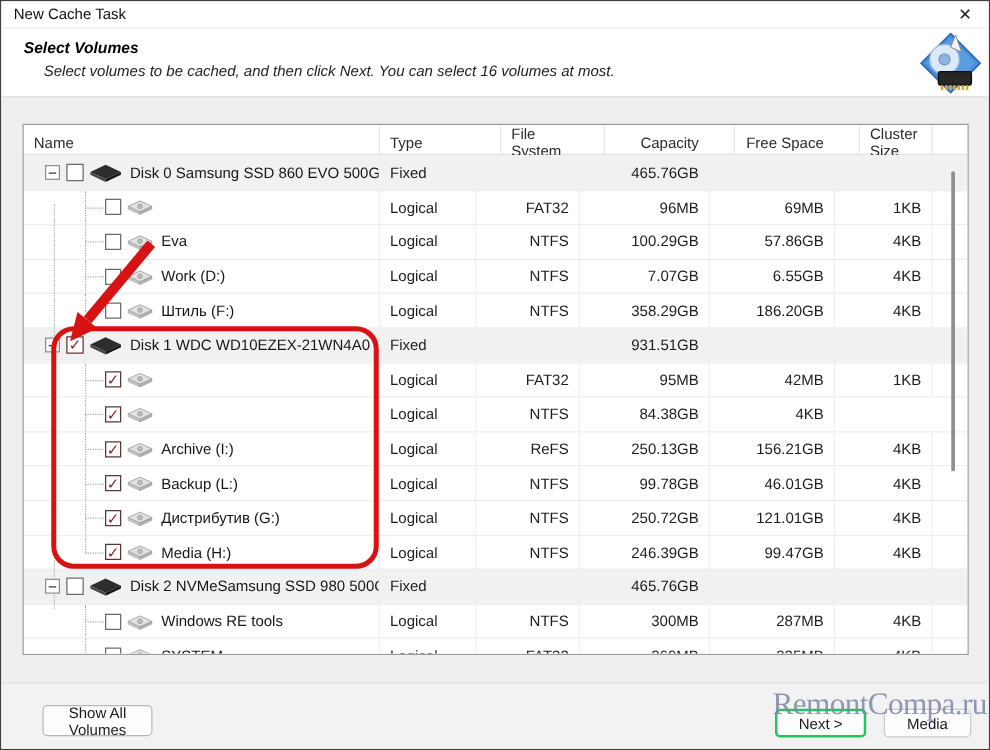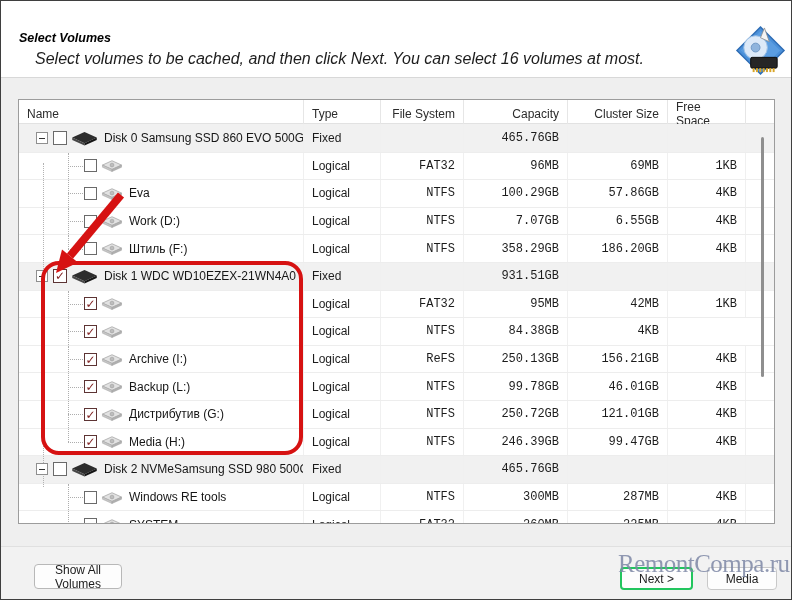--- a/index.html
+++ b/index.html
@@ -9,38 +9,38 @@
     font-family:"Liberation Sans","DejaVu Sans",sans-serif;color:#1b1b1b;
     border:1px solid #3f3f3f;overflow:hidden;
   }
   
   .titlebar{position:absolute;left:0;top:0;width:100%;height:22px;background:#fff;border-bottom:1px solid #e9e9e9;}
   .title-text{position:absolute;left:10px;top:3px;font-size:12px;color:#111;}
   .close-btn{position:absolute;right:6px;top:1px;width:26px;height:20px;display:flex;align-items:center;justify-content:center;font-size:13px;color:#222;cursor:pointer;}
   
   .wiz-head{position:absolute;left:0;top:22px;width:100%;height:55px;background:#fff;border-bottom:1px solid #d8d8d8;font-style:italic;}
   .wiz-title{position:absolute;left:18px;top:8px;font-size:12.5px;font-weight:bold;color:#000;}
-  .wiz-sub{position:absolute;left:34px;top:27px;font-size:16px;color:#1d1d1d;}
+  .wiz-sub{position:absolute;left:34px;top:27px;font-size:12px;color:#1d1d1d;}
   .wiz-logo{position:absolute;right:5px;top:2px;width:51px;height:51px;}
   
   .body-bg{position:absolute;left:0;top:77px;width:100%;height:468px;background:#efefef;}
   
   .vol-table{position:absolute;left:17px;top:98px;width:757px;height:425px;background:#fff;border:1px solid #9c9c9c;overflow:hidden;}
   .thead,.row{display:grid;grid-template-columns:284px 77px 83px 104px 100px 78px 1fr;}
   .thead{height:24px;border-bottom:1px solid #e2e2e2;}
   .thead .hcell{font-size:12px;color:#2b2b2b;display:flex;align-items:center;padding:0 8px;border-left:1px solid #e6e6e6;}
   .thead .hcell:first-child{border-left:none;}
-  .hcell.r{justify-content:flex-end;}
+  .hcell.r{justify-content:flex-end;margin-left:20px;}
   .rows{position:relative;height:399px;overflow:hidden;}
   .row{height:27.6px;background:#fff;}
   .row + .row{border-top:1px solid #ededed;}
   .row.disk{background:#f1f1f1;}
   .cell{display:flex;align-items:center;font-size:12px;color:#1c1c1c;padding:0 8px;border-left:1px solid #f0f0f0;overflow:hidden;white-space:nowrap;}
   .cell:first-child{border-left:none;}
-  .cell.r{justify-content:flex-end;font-family:Liberation Mono, monospace;}
+  .cell.r{justify-content:flex-end;}
   .name-cell{padding:0;}
   
   .tree-l{position:relative;width:16px;height:100%;flex:none;margin-left:49px;}
   .tree-l::before{content:'';position:absolute;left:0;top:0;height:100%;border-left:1px dotted #adadad;}
   .tree-l.last::before{height:50%;}
   .tree-l::after{content:'';position:absolute;left:0;top:50%;width:15px;border-top:1px dotted #adadad;}
   .expander{display:none;width:12px;height:12px;border:1px solid #8f8f8f;background:#fff;margin-left:17px;flex:none;position:relative;z-index:6;}
   .row.disk .expander{display:block;}
   .expander::after{content:'';position:absolute;left:2px;top:5px;width:6px;border-top:1.6px solid #333;}
   .cb{width:14px;height:14px;border:1px solid #6a6a6a;background:#fff;margin-left:5px;flex:none;position:relative;}
@@ -64,20 +64,24 @@
   
   .annot{position:absolute;left:0;top:0;width:792px;height:600px;pointer-events:none;z-index:50;}
   .hl-rect{position:absolute;left:40px;top:260px;width:262px;height:194px;border:4px solid var(--hl,#d61212);border-radius:18px;pointer-events:none;z-index:50;}
   .watermark{position:absolute;left:617px;top:549px;font-family:"Liberation Serif","DejaVu Serif",serif;font-size:25px;color:#7e88a6;opacity:.85;z-index:60;pointer-events:none;letter-spacing:-0.5px;}
 </style>
 </head>
 <body>
 
 <div class="dialog">
 
+  <div class="titlebar">
+    <span class="title-text">New Cache Task</span>
+    <span class="close-btn">✕</span>
+  </div>
 
   <div class="wiz-head">
     <div class="wiz-title">Select Volumes</div>
     <div class="wiz-sub">Select volumes to be cached, and then click Next. You can select 16 volumes at most.</div>
     <span class="wiz-logo">
       <svg viewBox="0 0 52 52" width="51" height="51">
         <polygon points="26,2 50,26 26,50 2,26" fill="#4a90d9" stroke="#2e6db5" stroke-width="1.5"></polygon>
         <polygon points="26,6 46,26 26,46 6,26" fill="#6aa8e8" opacity="0.55"></polygon>
         <circle cx="21" cy="23" r="12" fill="#dce9f8" stroke="#9cc0e4"></circle>
         <circle cx="21" cy="23" r="4.5" fill="#8fb4dd" stroke="#6f97c4"></circle>
@@ -97,22 +101,22 @@
   </div>
 
   <div class="body-bg"></div>
 
   <div class="vol-table">
     <div class="thead">
       <div class="hcell">Name</div>
       <div class="hcell">Type</div>
       <div class="hcell r">File System</div>
       <div class="hcell r">Capacity</div>
+      <div class="hcell r">Free Space</div>
       <div class="hcell r">Cluster Size</div>
-      <div class="hcell r">Free Space</div>
       <div class="hcell"></div>
     </div>
     <div class="rows" id="rows">
       <div class="tree-main"></div>
 
   <div class="row disk">
     <div class="cell name-cell">
 
       <span class="expander"></span>
       <span class="cb"></span>

